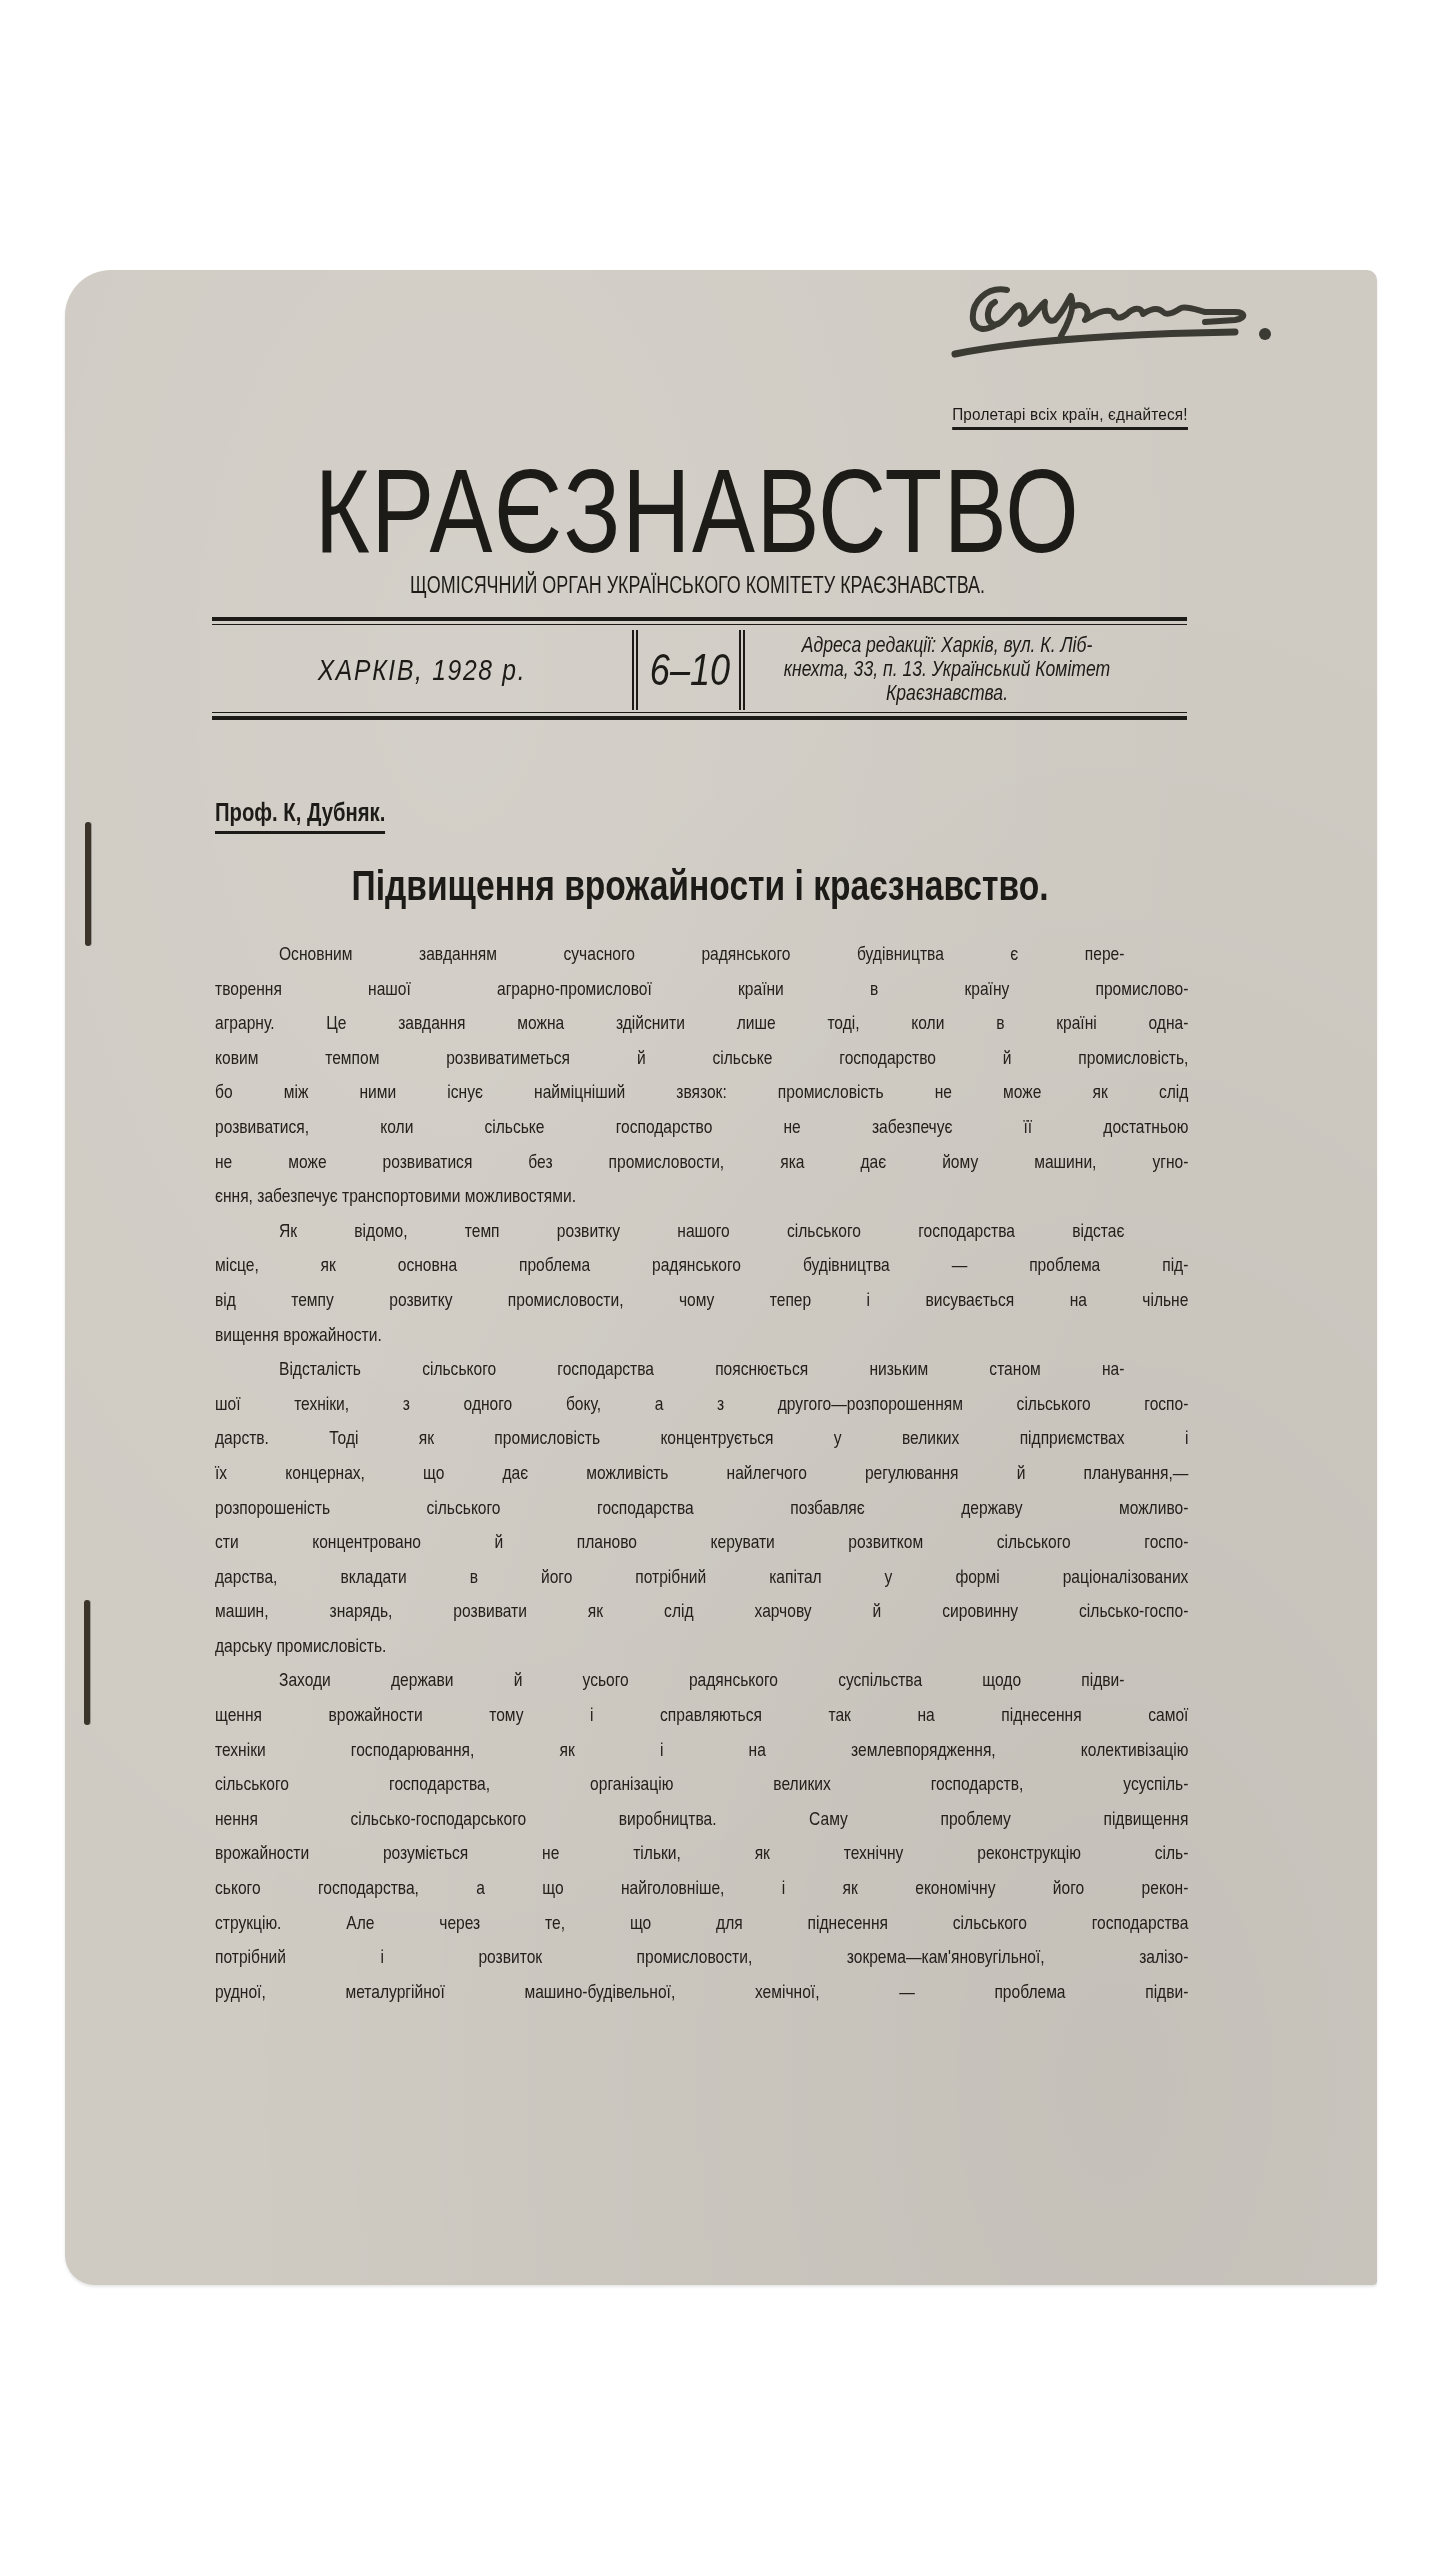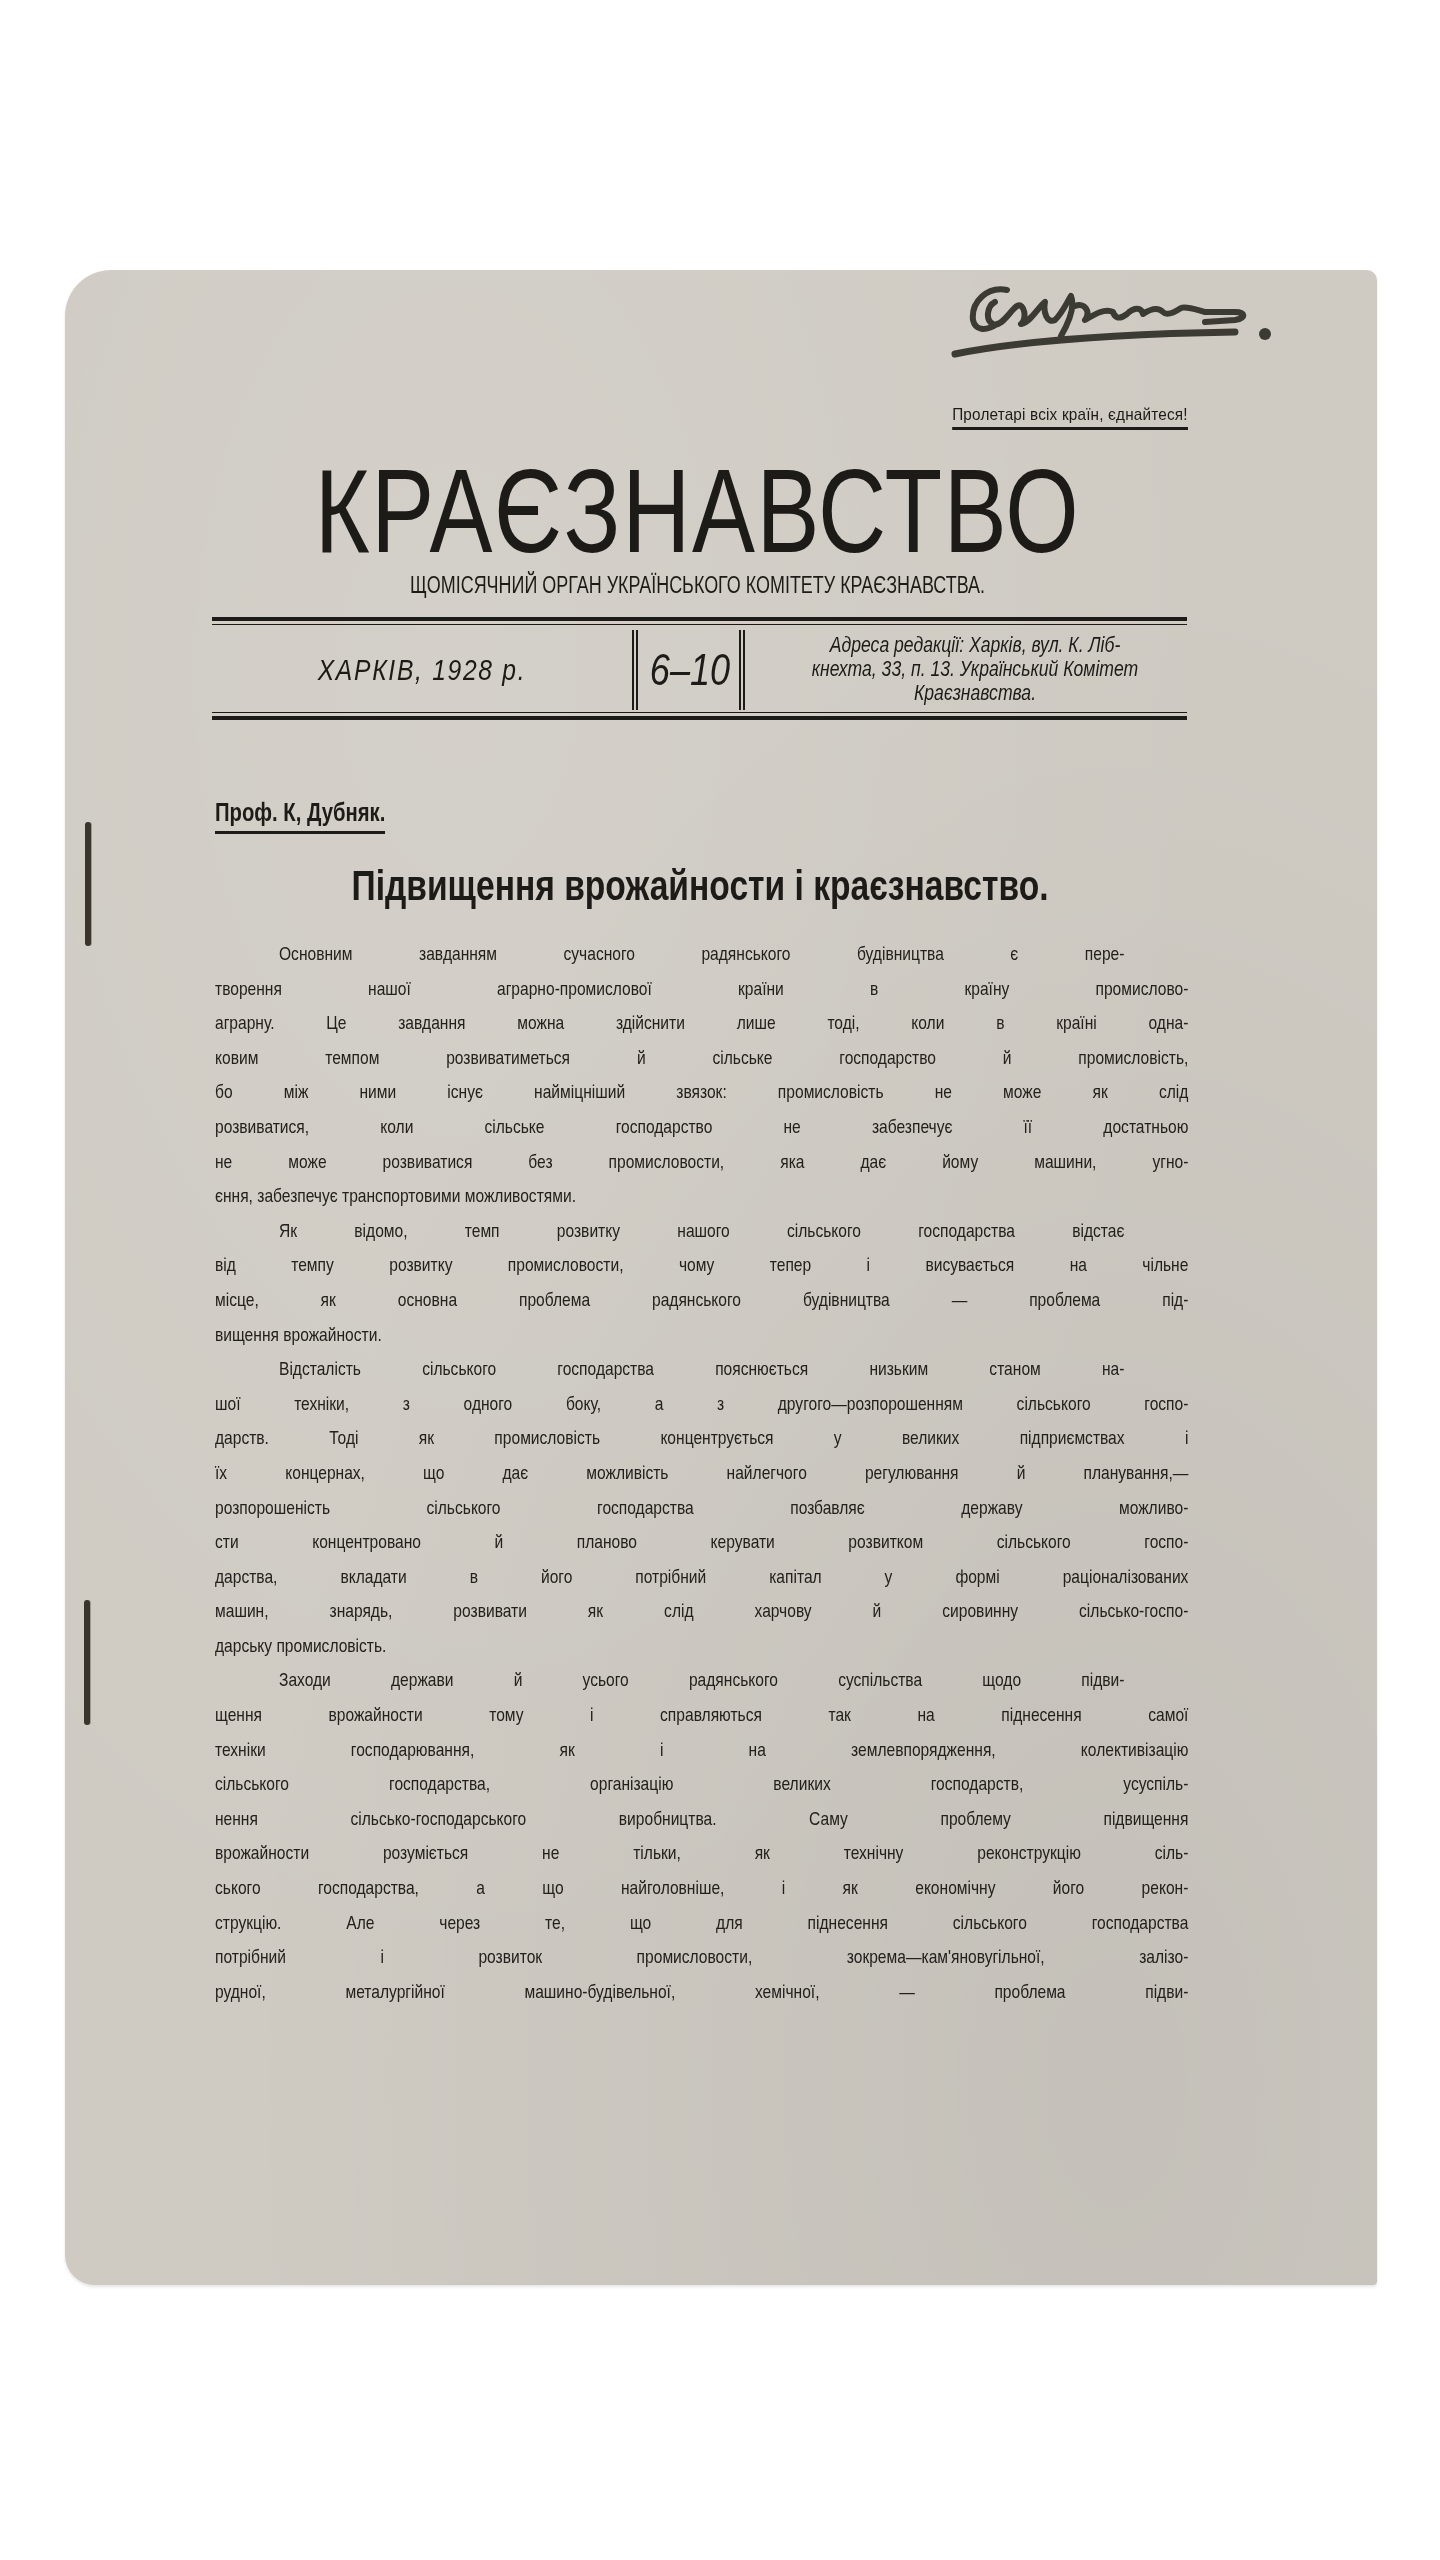--- a/index.html
+++ b/index.html
@@ -32,21 +32,21 @@
   .rule-double.bottom{border-top:1.5px solid #1d1b18;border-bottom:4px solid #1d1b18;}
   .info-row{position:absolute;left:212px;top:628px;width:975px;height:84px;font-style:italic;}
   .info-city{position:absolute;left:0;top:0;width:420px;height:84px;display:flex;
           align-items:center;justify-content:center;font-size:29px;letter-spacing:2px;
           font-family:"Liberation Sans","DejaVu Sans",sans-serif;transform:scaleX(0.85);}
   .vrule{position:absolute;top:2px;height:80px;width:6px;
          border-left:2px solid #1d1b18;border-right:2px solid #1d1b18;box-sizing:border-box;}
   .info-issue{position:absolute;left:428px;top:0;width:100px;height:84px;display:flex;
           align-items:center;justify-content:center;font-size:44px;
           font-family:"Liberation Sans","DejaVu Sans",sans-serif;transform:scaleX(0.82);}
-  .info-address{position:absolute;left:548px;top:5px;width:430px;text-align:center;
+  .info-address{position:absolute;left:520px;top:5px;width:430px;text-align:center;
           font-family:"Liberation Sans","DejaVu Sans",sans-serif;font-size:22px;line-height:24px;}
   .info-address span{display:block;white-space:nowrap;transform:scaleX(0.80);transform-origin:center;}
   .byline{position:absolute;left:215px;top:797px;font-size:26px;
           font-family:"Liberation Sans","DejaVu Sans",sans-serif;font-weight:bold;
           transform:scaleX(0.78);transform-origin:left;white-space:nowrap;
           border-bottom:3px solid #1d1b18;padding-bottom:3px;}
   .article-heading{position:absolute;left:200px;top:862px;width:1000px;text-align:center;
           font-family:"Liberation Sans","DejaVu Sans",sans-serif;font-weight:bold;
           font-size:42px;transform:scaleX(0.80);transform-origin:center;white-space:nowrap;}
   .body-text{position:absolute;left:215px;top:937px;width:973px;}
@@ -101,22 +101,22 @@
 <div class="body-text">
   <div class="line indent"><span>Основним завданням сучасного радянського будівництва є пере-</span></div>
   <div class="line"><span>творення нашої аграрно-промислової країни в країну промислово-</span></div>
   <div class="line"><span>аграрну. Це завдання можна здійснити лише тоді, коли в країні одна-</span></div>
   <div class="line"><span>ковим темпом розвиватиметься й сільське господарство й промисловість,</span></div>
   <div class="line"><span>бо між ними існує наймiцніший звязок: промисловість не може як слід</span></div>
   <div class="line"><span>розвиватися, коли сільське господарство не забезпечує її достатньою</span></div>
   <div class="line"><span>не може розвиватися без промисловости, яка дає йому машини, угно-</span></div>
   <div class="line last"><span>єння, забезпечує транспортовими можливостями.</span></div>
   <div class="line indent"><span>Як відомо, темп розвитку нашого сільського господарства відстає</span></div>
+  <div class="line"><span>місце, як основна проблема радянського будівництва — проблема під-</span></div>
   <div class="line"><span>від темпу розвитку промисловости, чому тепер і висувається на чільне</span></div>
-  <div class="line"><span>місце, як основна проблема радянського будівництва — проблема під-</span></div>
   <div class="line last"><span>вищення врожайности.</span></div>
   <div class="line indent"><span>Відсталість сільського господарства пояснюється низьким станом на-</span></div>
   <div class="line"><span>шої техніки, з одного боку, а з другого—розпорошенням сільського госпо-</span></div>
   <div class="line"><span>дарств. Тоді як промисловість концентрується у великих підприємствах і</span></div>
   <div class="line"><span>їх концернах, що дає можливість найлегчого регулювання й планування,—</span></div>
   <div class="line"><span>розпорошеність сільського господарства позбавляє державу можливо-</span></div>
   <div class="line"><span>сти концентровано й планово керувати розвитком сільського госпо-</span></div>
   <div class="line"><span>дарства, вкладати в його потрібний капітал у формі раціоналізованих</span></div>
   <div class="line"><span>машин, знарядь, розвивати як слід харчову й сировинну сільсько-госпо-</span></div>
   <div class="line last"><span>дарську промисловість.</span></div>

